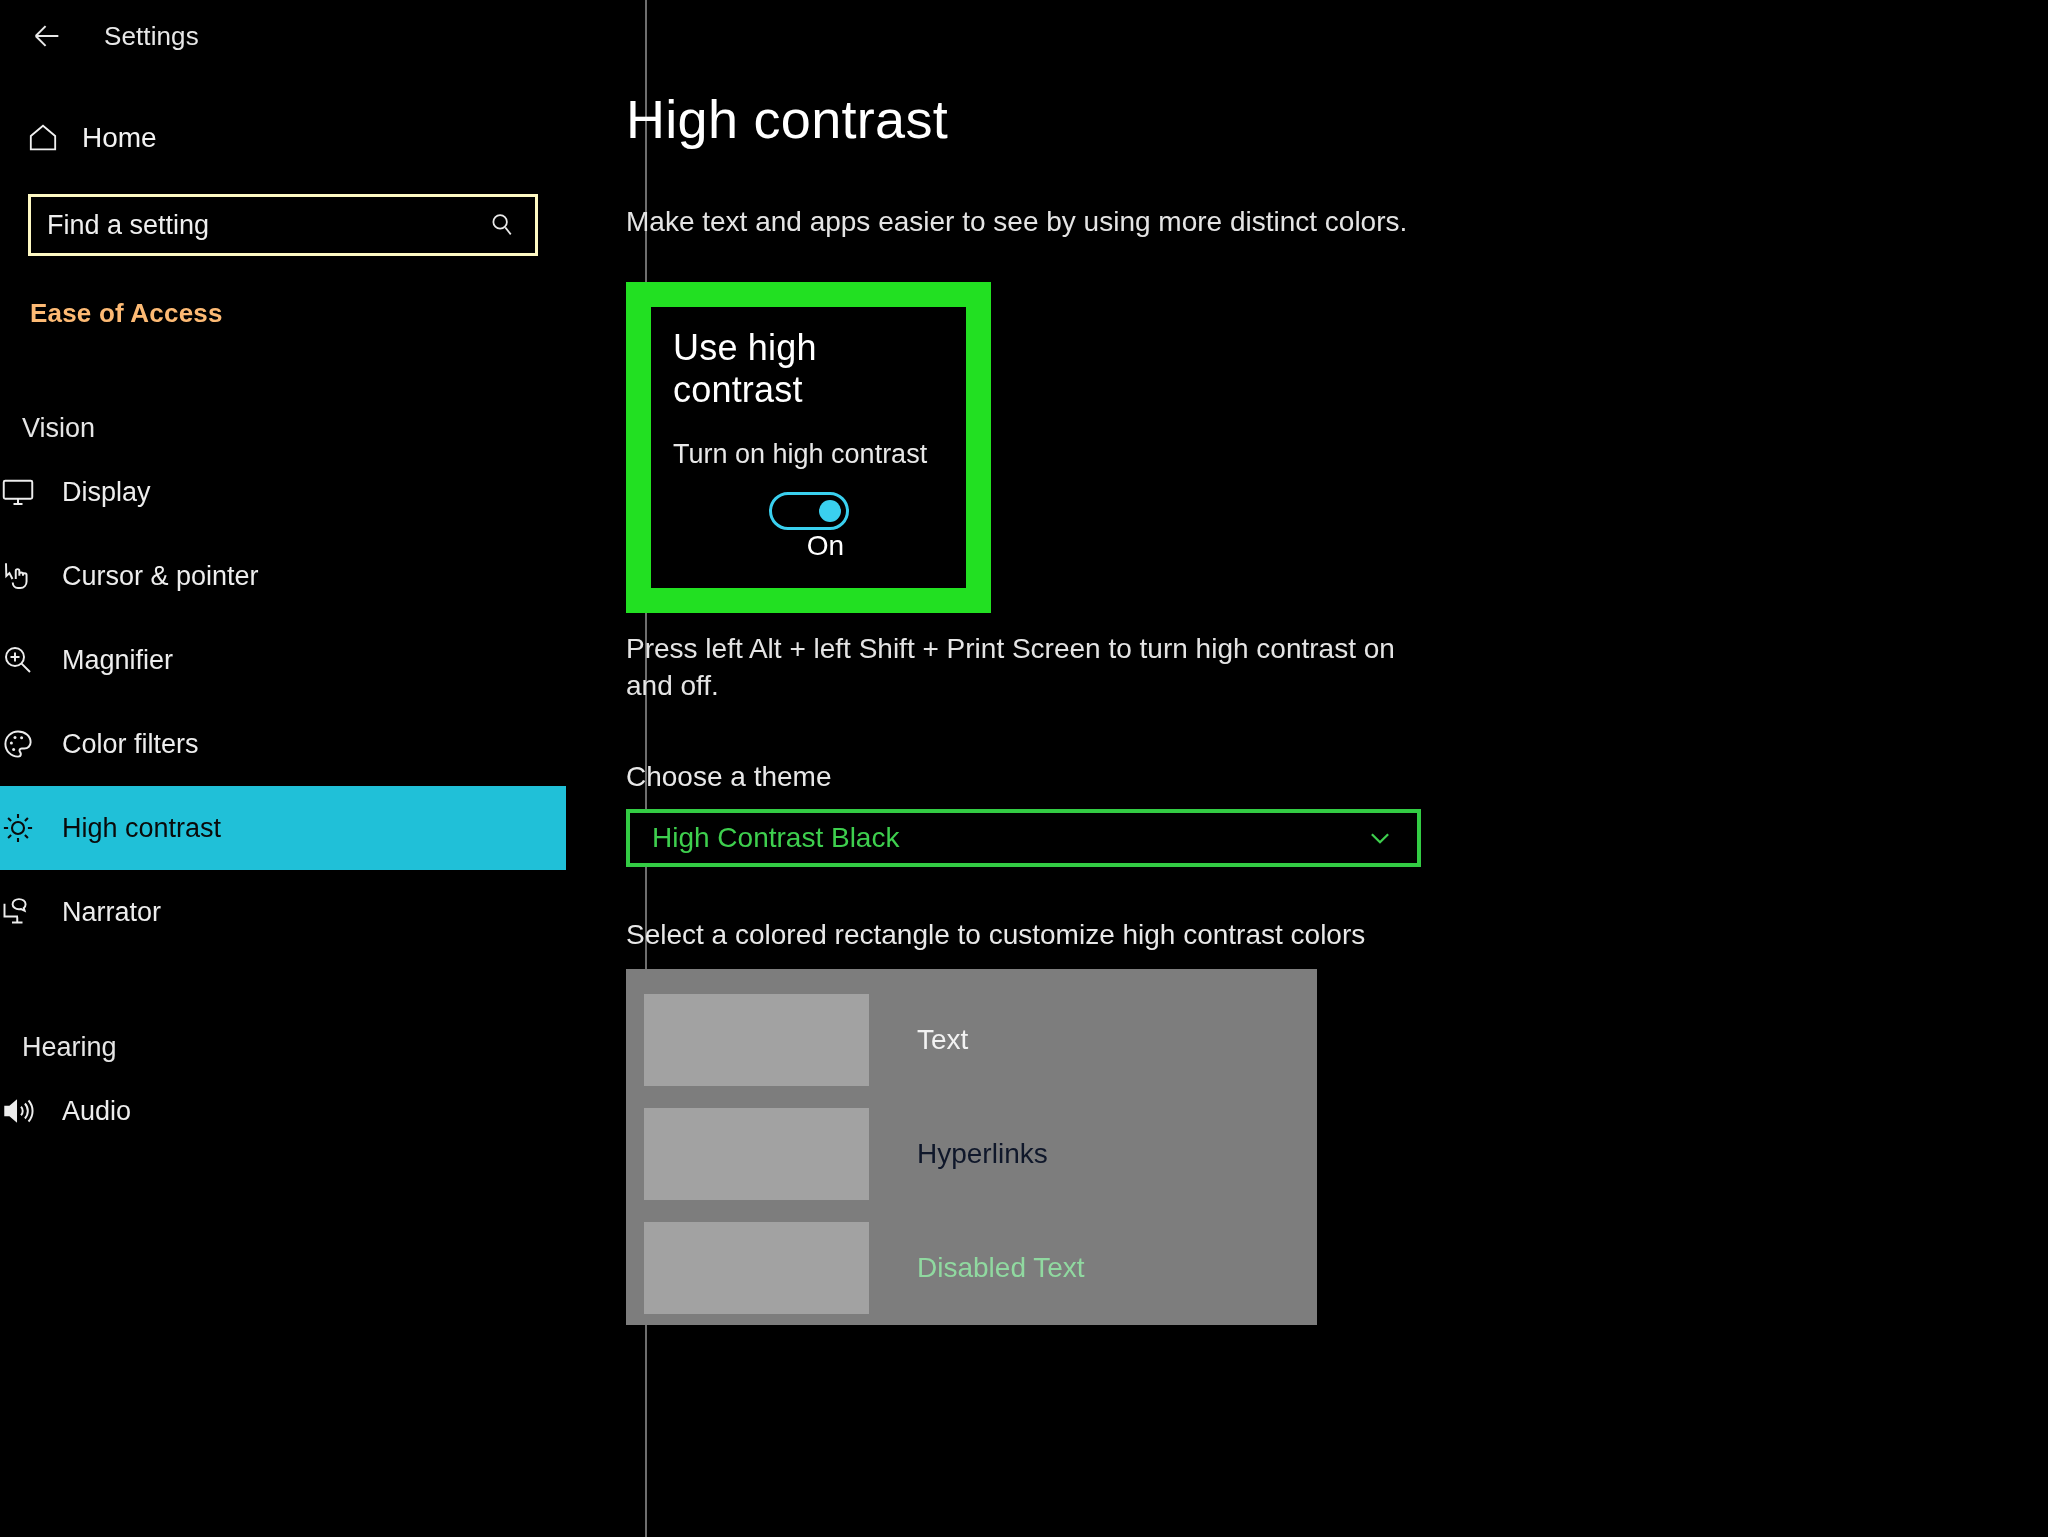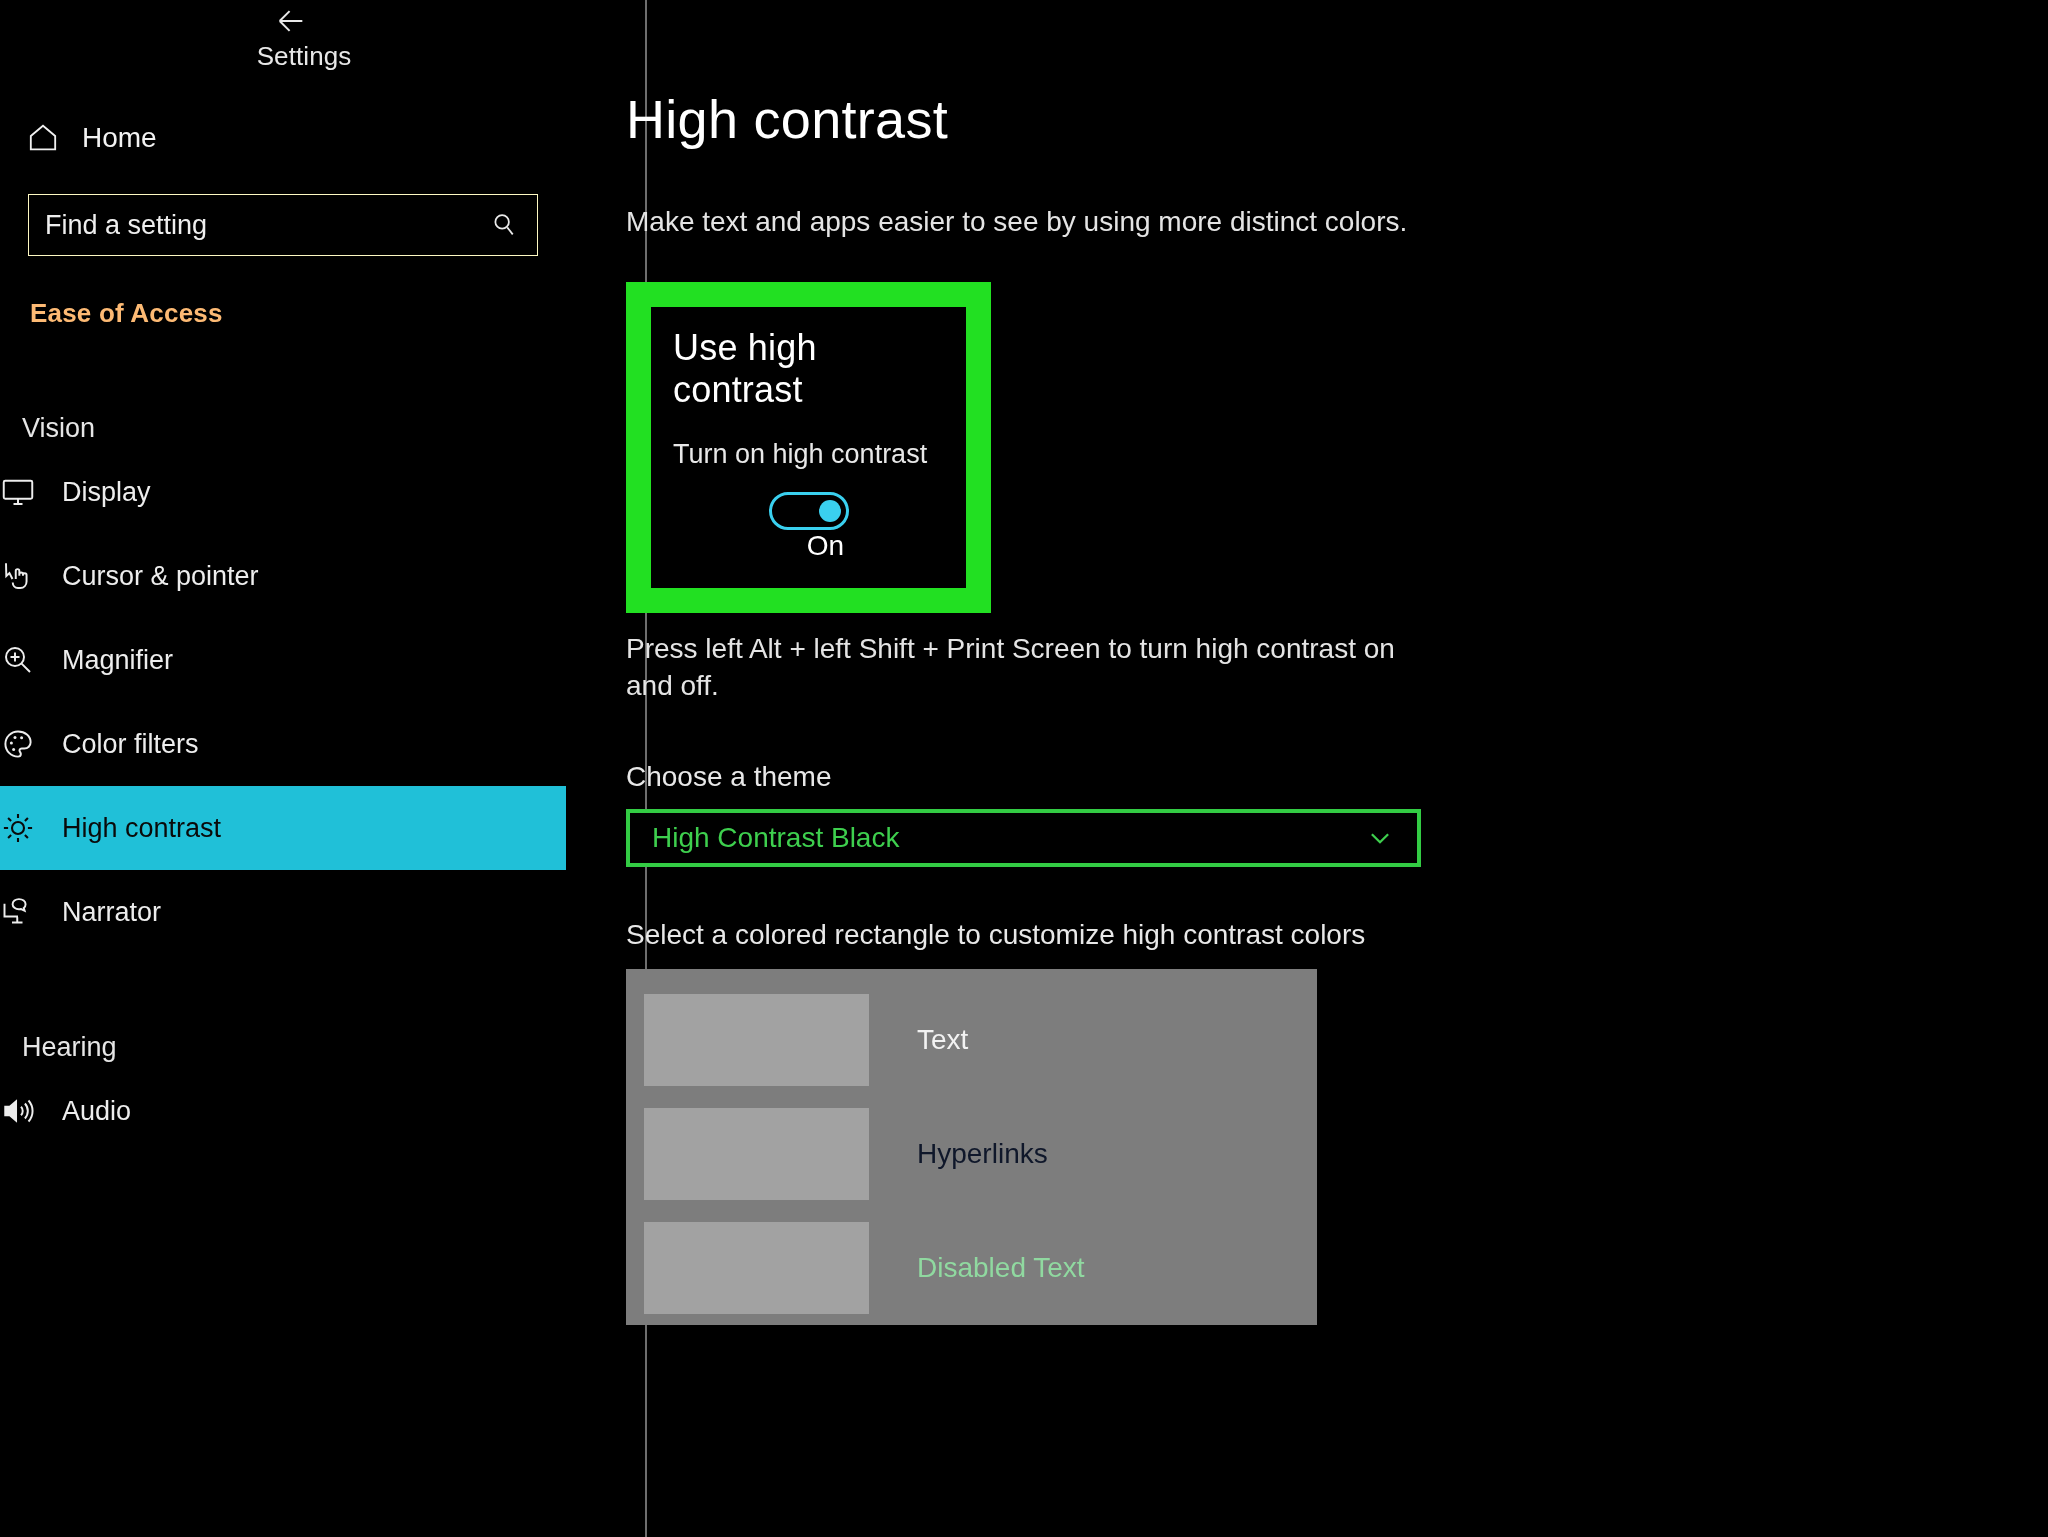--- a/index.html
+++ b/index.html
@@ -10,38 +10,38 @@
     font-family:"Liberation Sans", sans-serif;
     -webkit-font-smoothing:antialiased;
   }
   .app { position:relative; width:2048px; height:1537px; display:flex; background:#000; }
 
   
   .sidebar {
     width:566px; height:1537px; background:#000;
     position:relative; flex:0 0 566px;
   }
-  .titlebar { display:flex; align-items:center; height:72px; padding-left:16px;flex-direction:column; }
+  .titlebar { display:flex; align-items:center; height:72px; padding-left:16px; }
   .back-btn {
     width:62px; height:52px; display:flex; align-items:center; justify-content:center;
     background:none; border:none; cursor:pointer;
   }
   .back-btn svg { width:34px; height:34px; }
   .title-text { color:#e8e8e8; font-size:26px; margin-left:26px; letter-spacing:.1px; }
 
   .home-row {
     display:flex; align-items:center; height:60px;
     padding-left:26px; margin-top:36px; cursor:pointer;
   }
   .home-row .ico { width:52px; display:flex; align-items:center; }
   .home-row .lbl { color:#f2f2f2; font-size:28px; margin-left:4px; }
 
   .search-wrap { padding:0 28px; margin-top:26px; }
   .search-box {
-    position:relative; height:62px; border:1px solid #fef9c3; background:#000;
+    position:relative; height:62px; border:3px solid #fef9c3; background:#000;
     display:flex; align-items:center;
   }
   .search-box input {
     flex:1; height:100%; background:transparent; border:none; outline:none;
     color:#fff; font-size:27px; padding:0 16px;
     font-family:"Liberation Sans", sans-serif;
   }
   .search-box input::placeholder { color:#efefef; opacity:1; }
   .search-ico { padding-right:18px; display:flex; align-items:center; }
 

